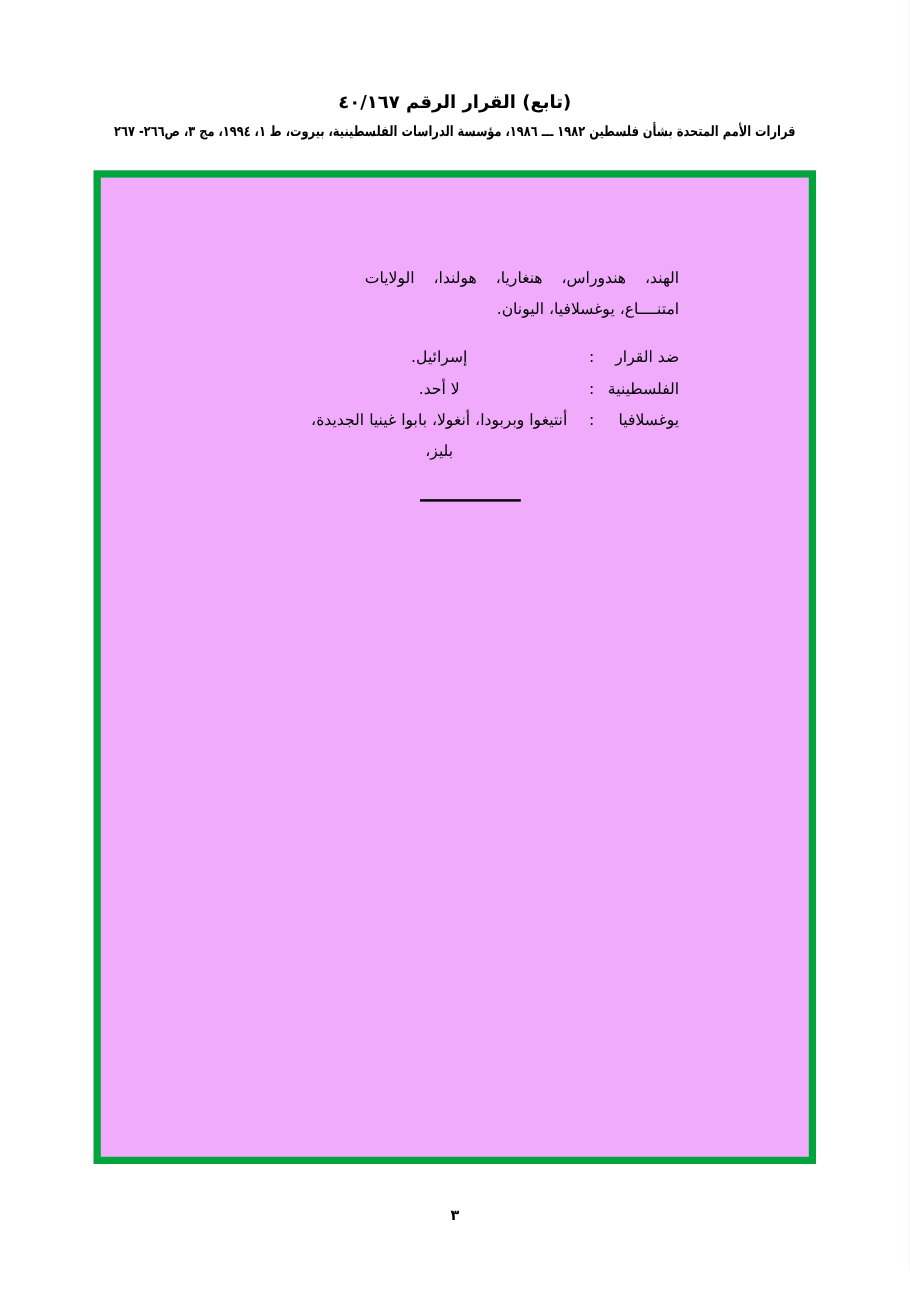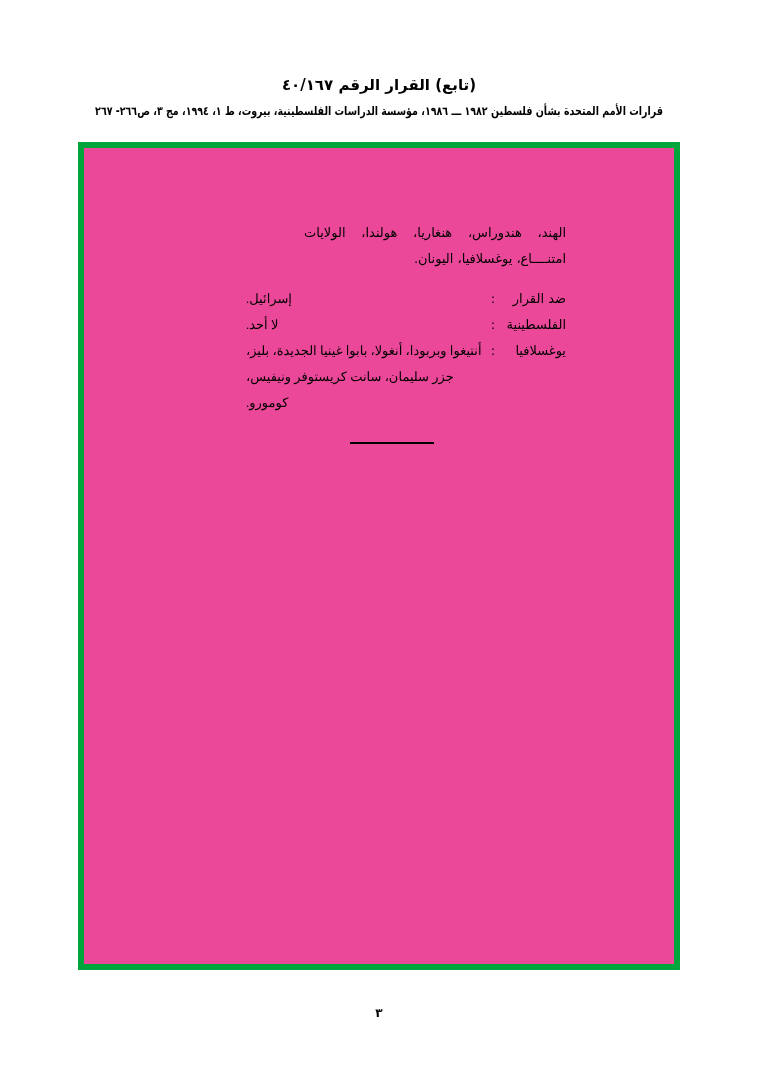--- a/index.html
+++ b/index.html
@@ -49,21 +49,21 @@
 
   
   .frame {
     position: absolute;
     top: 142px;
     left: 78px;
     width: 602px;
     height: 828px;
     border: 6px solid #00a63c;
     box-sizing: border-box;
-    background: #ec4899;
+    background: #f0abfc;
   }
 
   
   .content {
     position: absolute;
     top: 72px;
     left: 0;
     right: 0;
     direction: rtl;
   }
@@ -102,23 +102,22 @@
     text-align: right;
     white-space: pre;
   }
   .vote-colon {
     width: 14px;
     flex: 0 0 14px;
     text-align: center;
   }
   .vote-value {
     flex: 1 1 auto;
-    text-align: left;
+    text-align: center;
     line-height: 2.0;
-    font-family: Liberation Serif, serif;
   }
   .vote-value .l2 {
     display: block;
   }
 
   .rule {
     margin: 26px auto 0 auto;
     width: 84px;
     border-top: 2px solid #000000;
     margin-right: 240px;
@@ -170,21 +169,20 @@
           <div class="vote-value">
             <span>لا أحد.</span>
           </div>
         </div>
 
         <div class="vote-row">
           <div class="vote-label">يوغسلافيا</div>
           <div class="vote-colon">:</div>
           <div class="vote-value">
             <span>أنتيغوا وبربودا، أنغولا، بابوا غينيا الجديدة، بليز،</span>
-            <span class="l2">جزر سليمان، سانت كريستوفر ونيفيس، كومورو.</span>
           </div>
         </div>
 
       </div>
 
       <div class="rule"></div>
 
     </div>
   </div>
 

